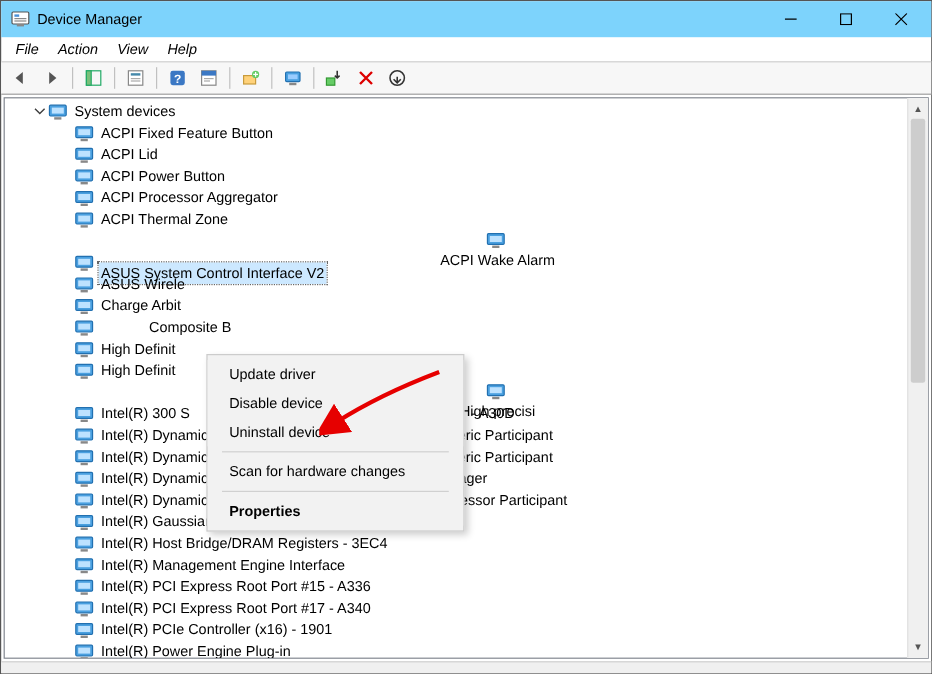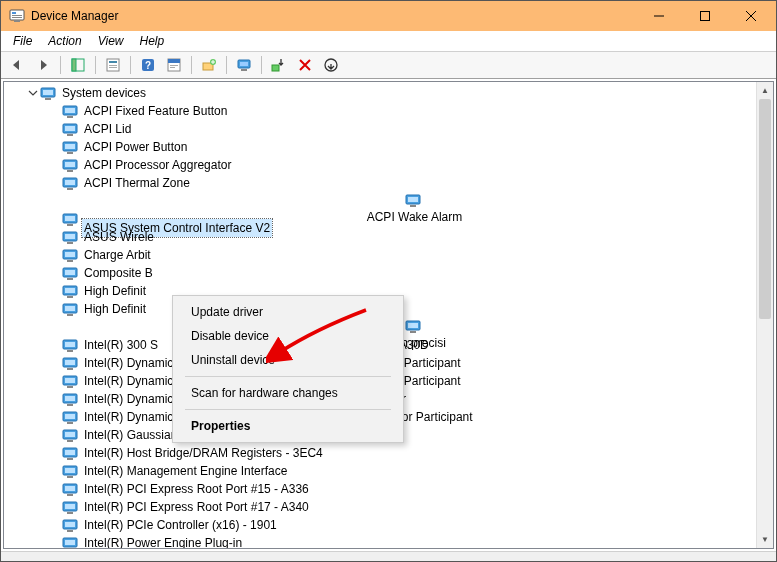--- a/index.html
+++ b/index.html
@@ -16,21 +16,21 @@
     width: 777px; height: 562px;
     border: 1px solid #555;
     display: flex; flex-direction: column;
     position: relative;
     background: #fff;
   }
   .titlebar {
     height: 30px;
     display: flex; align-items: center;
     padding: 0 2px 0 8px;
-    background: #fdba74;
+    background: #7dd3fc;
   }
   .titlebar .title-icon { width: 16px; height: 16px; margin-right: 6px; }
   .titlebar .title-text { flex: 0 0 auto; font-size: 12px; }
   .titlebar .spacer { flex: 1; }
   .win-btn {
     width: 46px; height: 30px;
     display: flex; align-items: center; justify-content: center;
     font-family: "Segoe UI Symbol", sans-serif;
     font-size: 10px;
   }
@@ -96,21 +96,21 @@
   }
   .device-icon, .folder-icon {
     width: 16px; height: 16px;
     margin-right: 4px;
     flex-shrink: 0;
   }
 
   .context-menu {
     position: absolute;
     left: 168px; top: 213px;
-    width: 232px;
+    width: 215px;
     background: #f2f2f2;
     border: 1px solid #cccccc;
     box-shadow: 3px 3px 6px rgba(0,0,0,0.2);
     padding: 4px 0;
     font-size: 12px;
     z-index: 10;
   }
   .ctx-item {
     padding: 5px 18px;
     background: #f2f2f2;
@@ -351,21 +351,21 @@
             <span class="label">ASUS Wirele</span>
           </div>
           <div class="tree-row" style="padding-left: 58px;">
             <span class="device-icon"><svg width="16" height="16" viewBox="0 0 16 16">
                 <rect x="1" y="3" width="14" height="9" rx="1" fill="#4aa0e0" stroke="#2270b0"></rect>
                 <rect x="3" y="5" width="10" height="5" fill="#bde2ff"></rect>
                 <rect x="5" y="13" width="6" height="2" fill="#888"></rect>
               </svg></span>
             <span class="label">Charge Arbit</span>
           </div>
-          <div class="tree-row" style="padding-left: 58px;">
+          <div class="tree-row" style="padding-left: 58px; gap: 40px;">
             <span class="device-icon"><svg width="16" height="16" viewBox="0 0 16 16">
                 <rect x="1" y="3" width="14" height="9" rx="1" fill="#4aa0e0" stroke="#2270b0"></rect>
                 <rect x="3" y="5" width="10" height="5" fill="#bde2ff"></rect>
                 <rect x="5" y="13" width="6" height="2" fill="#888"></rect>
               </svg></span>
             <span class="label">Composite B</span>
           </div>
           <div class="tree-row" style="padding-left: 58px;">
             <span class="device-icon"><svg width="16" height="16" viewBox="0 0 16 16">
                 <rect x="1" y="3" width="14" height="9" rx="1" fill="#4aa0e0" stroke="#2270b0"></rect>

